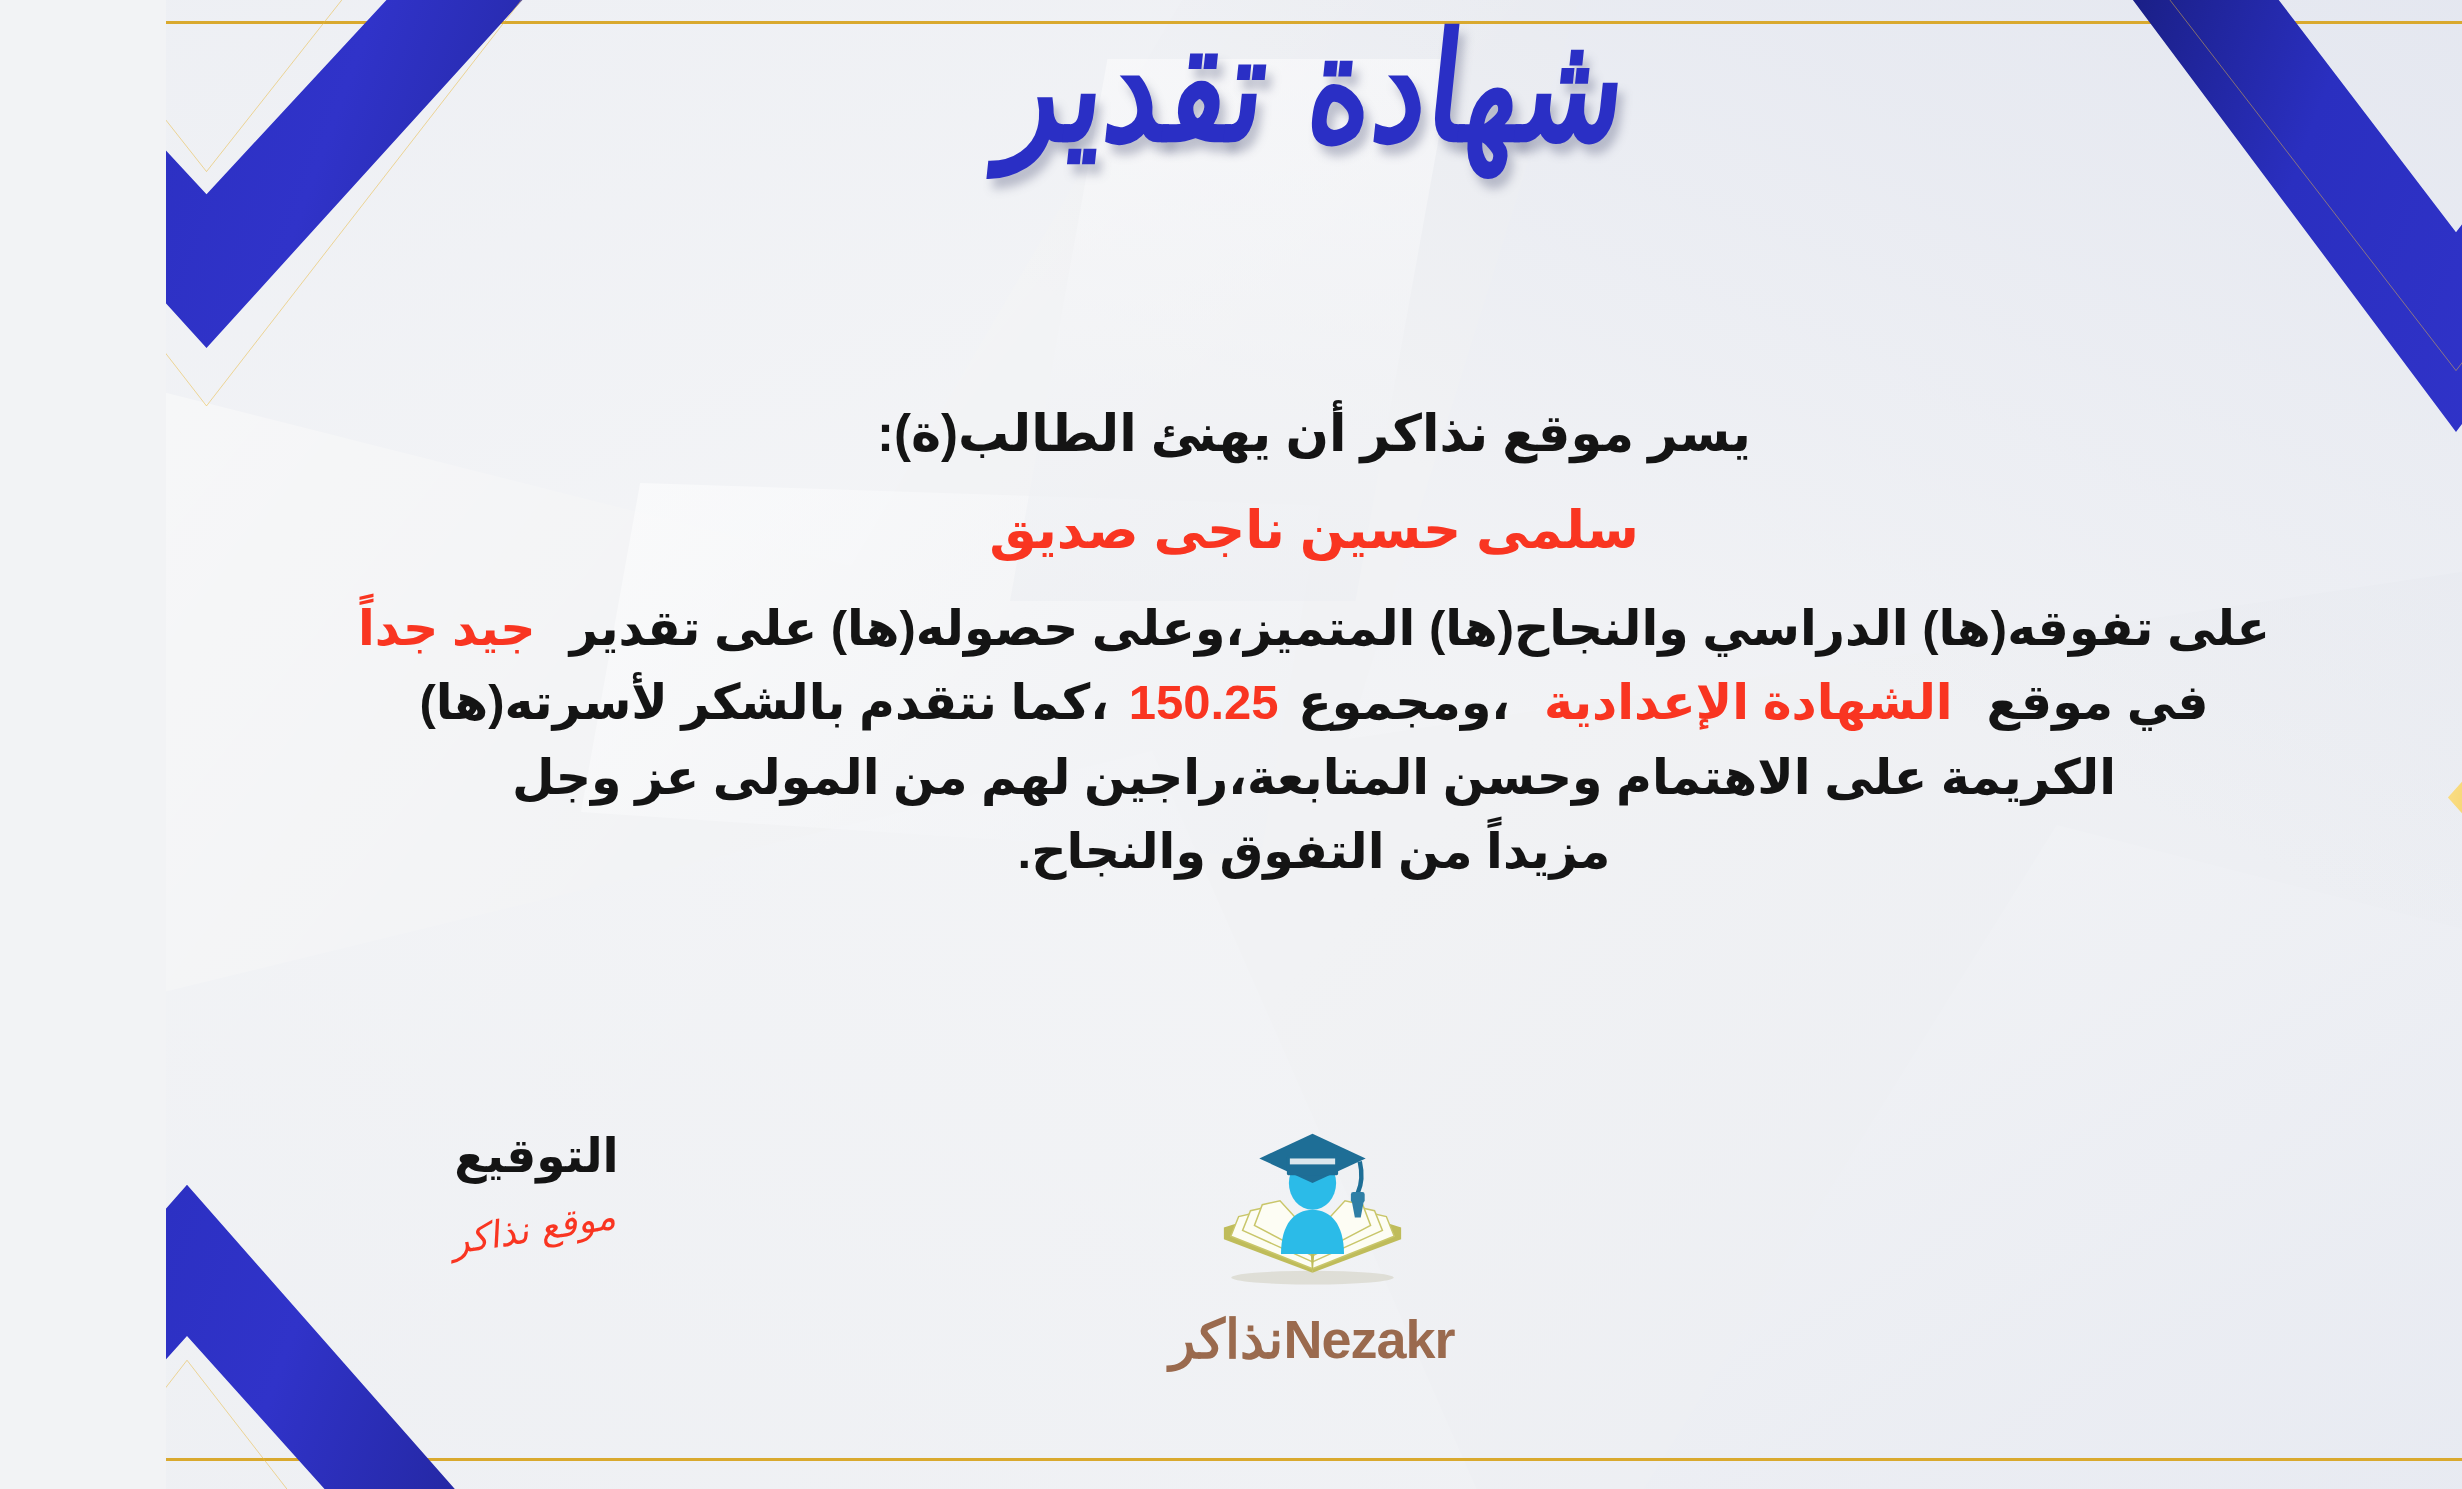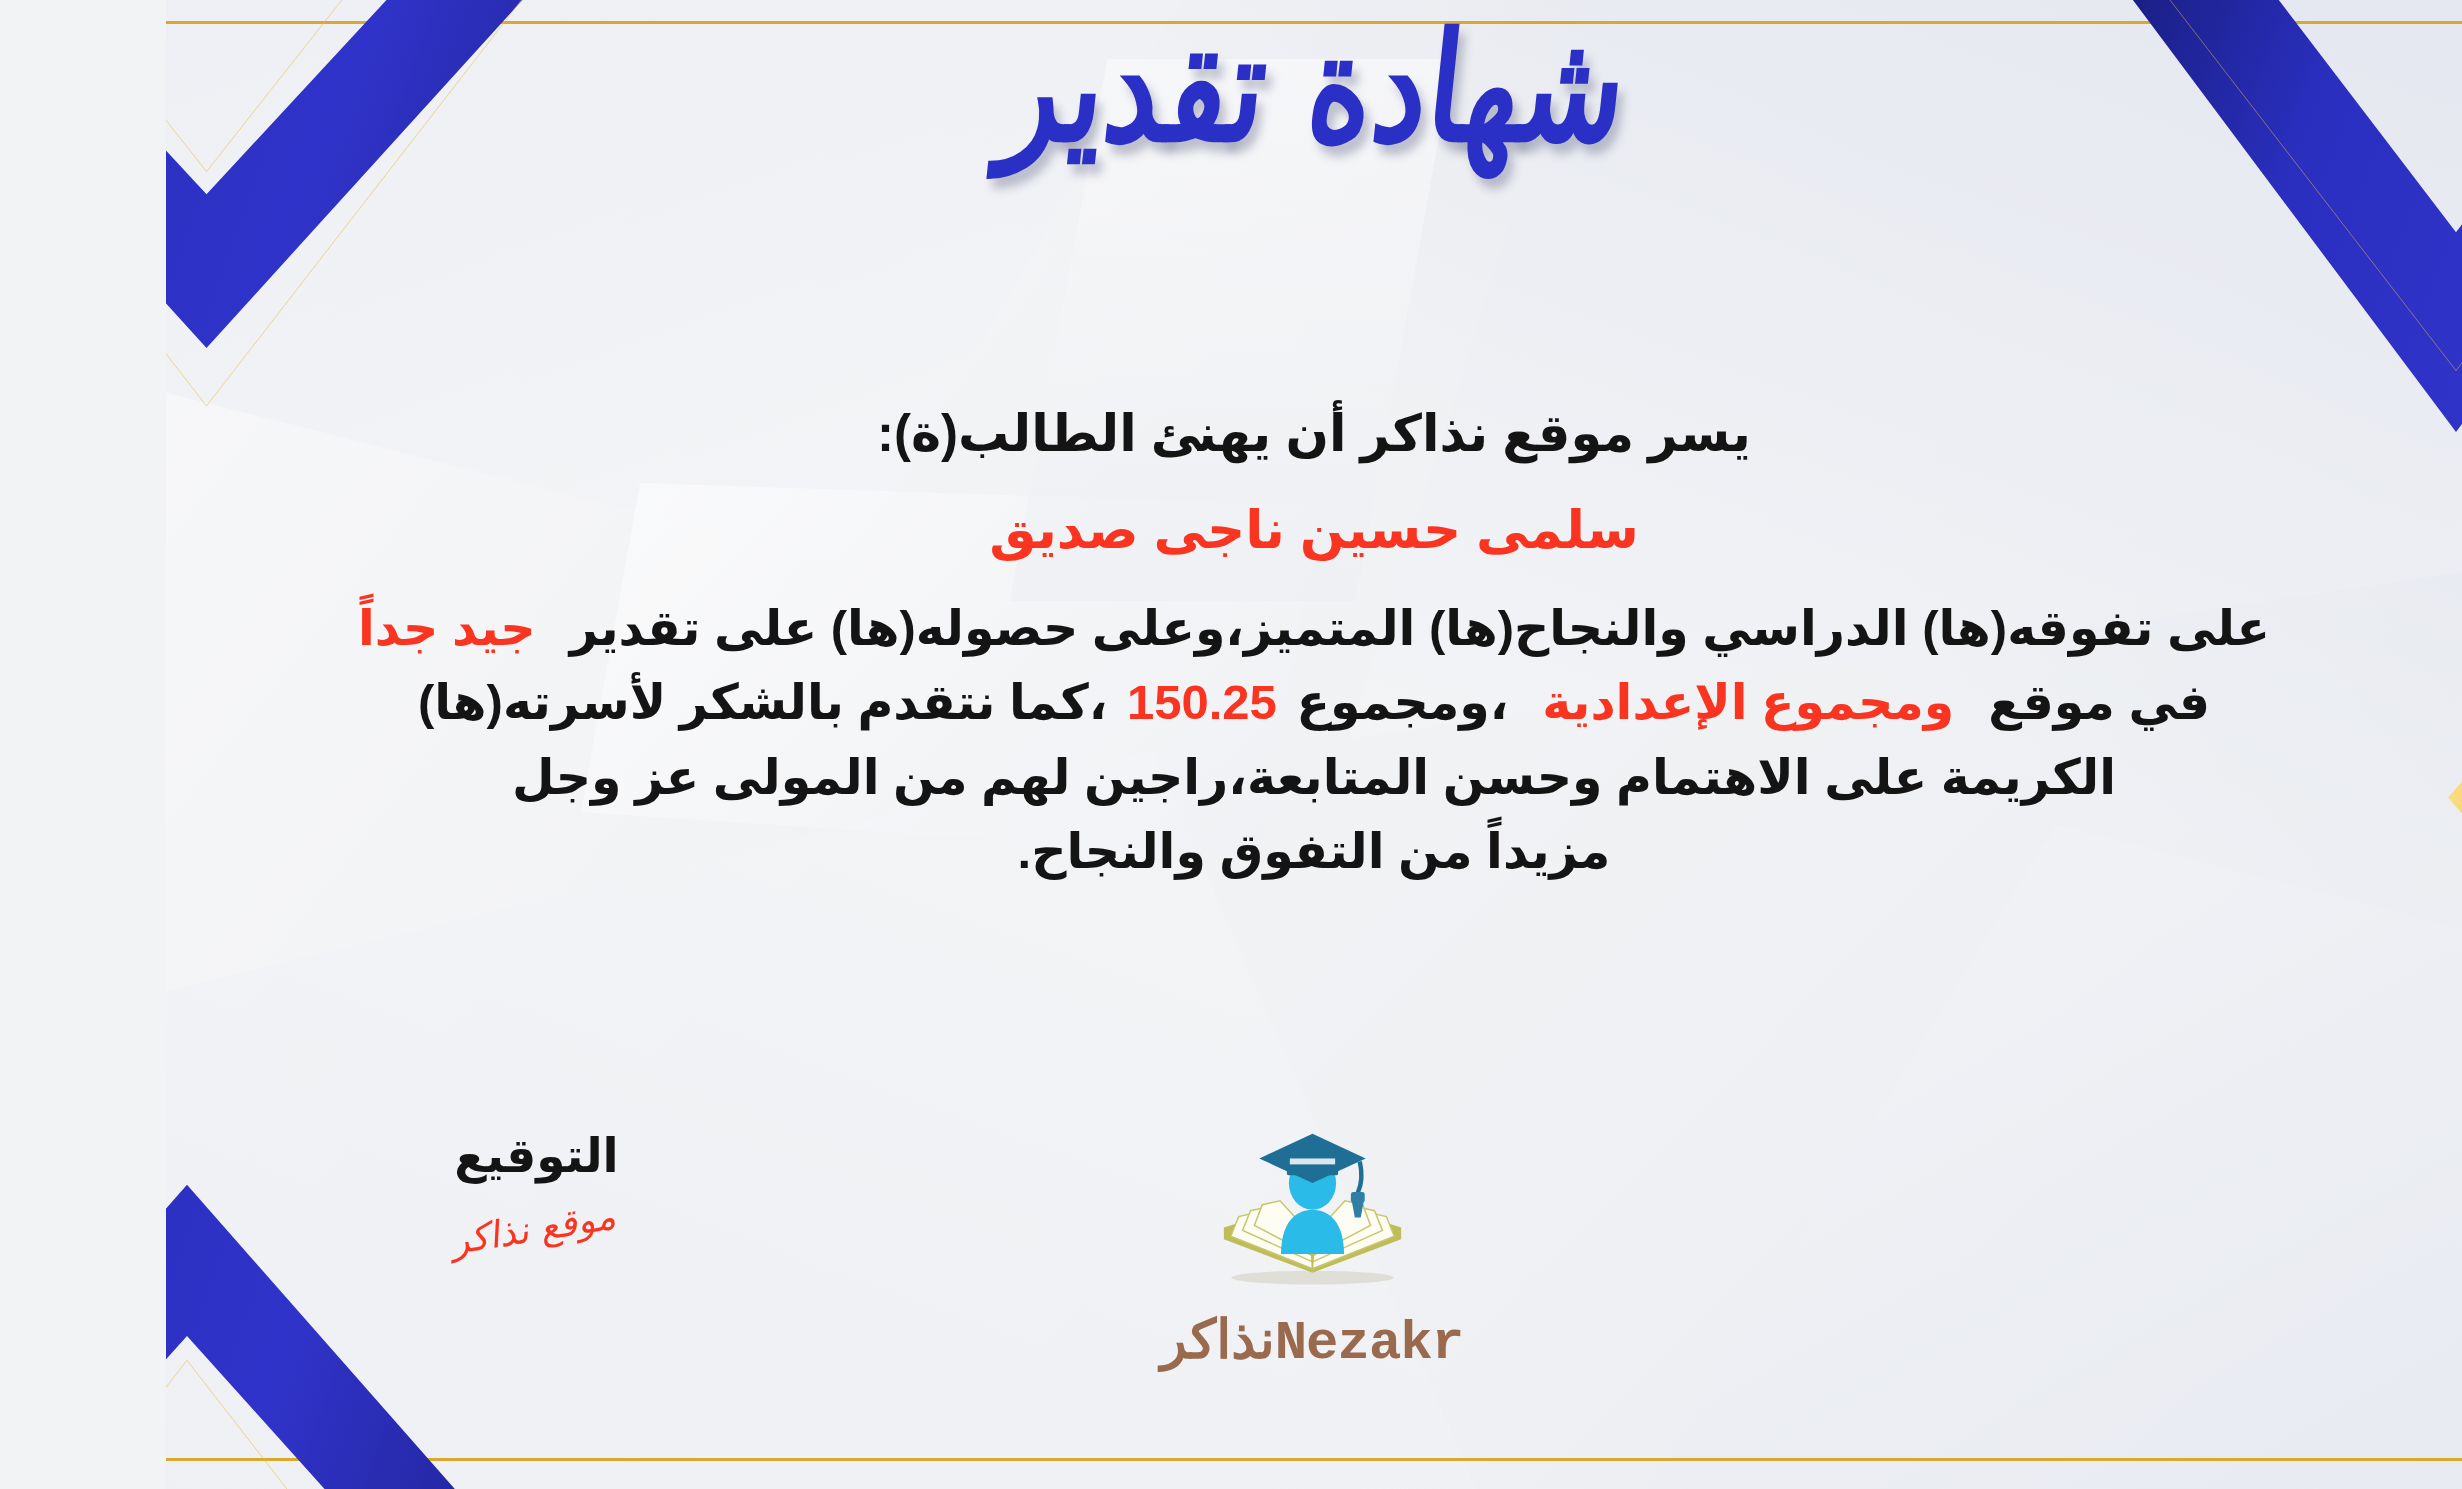--- a/index.html
+++ b/index.html
@@ -113,21 +113,21 @@
   .logo{
     position:absolute;left:1125px;top:1125px;width:374px;text-align:center;
   }
   .logo-mark{width:207px;height:192px;margin:0 auto;display:block;}
   .logo-text{
     margin-top:-8.9px;
     font-size:54px;font-weight:700;color:#9a6a4e;
     font-family:"Liberation Serif","DejaVu Serif",serif;
     letter-spacing:-1px;white-space:nowrap;
   }
-  .logo-text .lat{font-family:Liberation Mono, monospace;font-style:normal;}
+  .logo-text .lat{font-family:Liberation Sans, sans-serif;font-style:normal;}
 </style>
 </head>
 <body>
 
 <div class="certificate">
 
   <div class="facet f1"></div>
   <div class="facet f2"></div>
   <div class="facet f3"></div>
   <div class="facet f4"></div>
@@ -178,21 +178,21 @@
 
     <div class="line line-1">يسر موقع نذاكر أن يهنئ الطالب(ة):</div>
 
     <div class="line name">سلمى حسين ناجى صديق</div>
 
     <div class="line line-3">
       <span>على تفوقه(ها) الدراسي والنجاح(ها) المتميز،وعلى حصوله(ها) على تقدير</span><span class="sp"></span><span class="red">جيد جداً</span>
     </div>
 
     <div class="line line-4">
-      <span>في موقع</span><span class="sp"></span><span class="red">ومجموع الإعدادية</span><span class="sp"></span><span>،ومجموع</span><span class="sp-sm"></span><span class="red">150.25</span><span class="sp-sm"></span><span>،كما نتقدم بالشكر لأسرته(ها)</span>
+      <span>في موقع</span><span class="sp"></span><span class="red">الشهادة الإعدادية</span><span class="sp"></span><span>،ومجموع</span><span class="sp-sm"></span><span class="red">150.25</span><span class="sp-sm"></span><span>،كما نتقدم بالشكر لأسرته(ها)</span>
     </div>
 
     <div class="line line-5">الكريمة على الاهتمام وحسن المتابعة،راجين لهم من المولى عز وجل</div>
 
     <div class="line line-6">مزيداً من التفوق والنجاح.</div>
   </div>
 
   <div class="sig-block">
     <div class="sig-label">التوقيع</div>
     <div class="sig-mark">موقع نذاكر</div>

